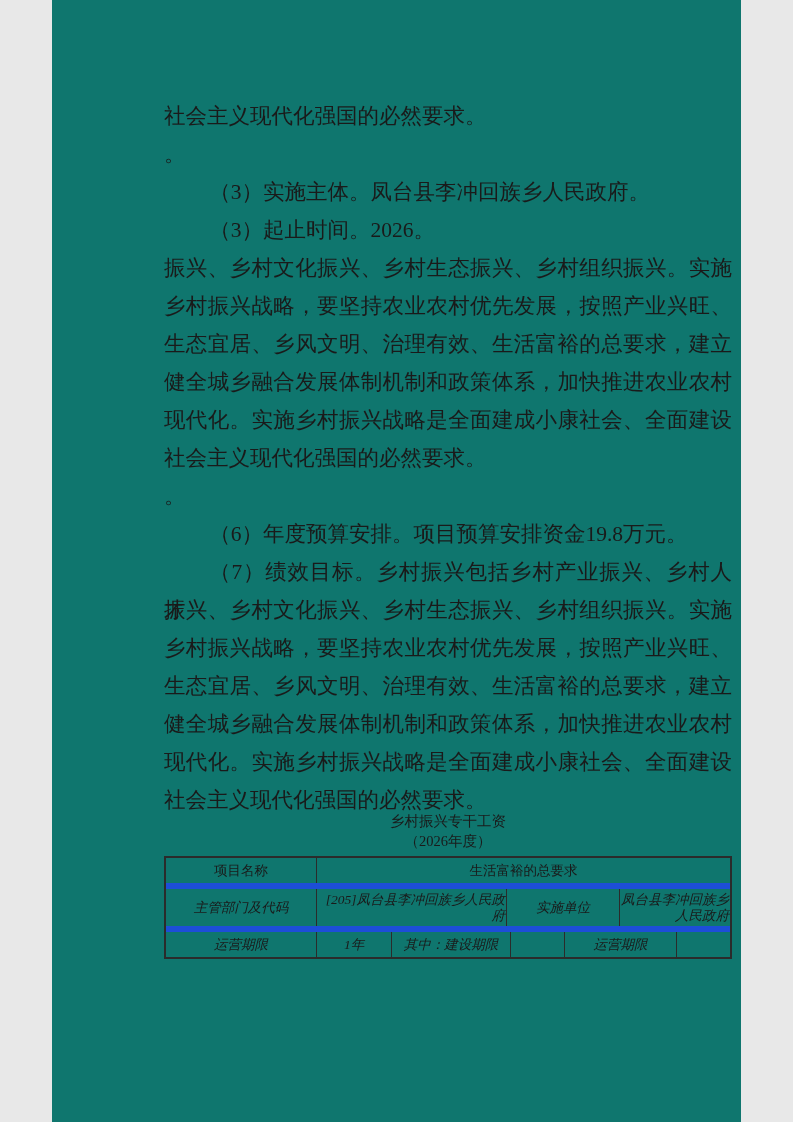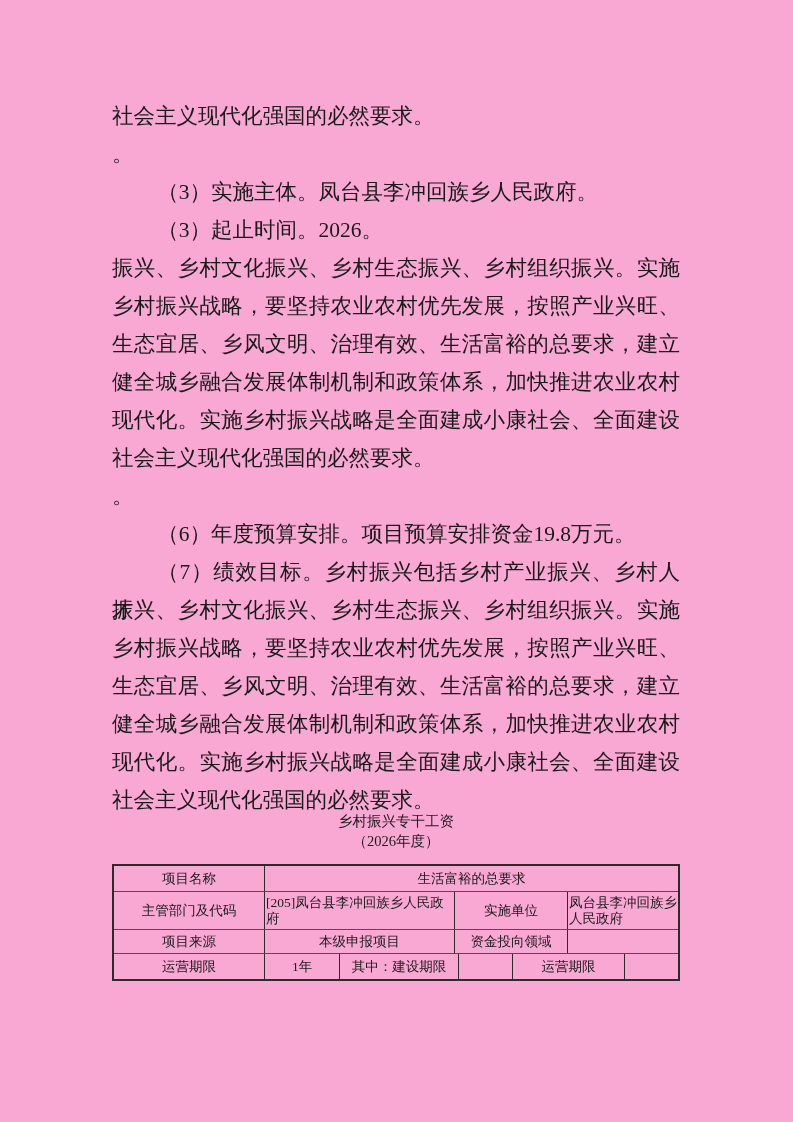--- a/index.html
+++ b/index.html
@@ -1,20 +1,20 @@
 <!DOCTYPE html>
 <html><head>
 <meta charset="utf-8">
 <style>
   html,body{margin:0;padding:0;background:#e8e8e8;}
   .page{
     position:relative;
-    width:793px;height:1122px;
+    width:689px;height:1122px;
     margin:0 auto;
-    background:#f9a8d4;
+    background:#0f766e;
     color:#1a1a1a;
     font-family:"Liberation Serif","DejaVu Serif",serif;
     overflow:hidden;
   }
   .content{
     position:absolute;
     left:112px;top:97px;
     width:568px;
   }
   .bline{
@@ -33,38 +33,38 @@
   .doc-title{
     margin-top:-10px;
     text-align:center;
     font-size:14.5px;
     line-height:24px;
   }
   .doc-subtitle{
     text-align:center;
     font-size:14.5px;
     line-height:17px;
-    padding-bottom:14px;
+    padding-bottom:6px;
   }
   .ptable{
     border:2px solid #2b2b2b;
     font-size:13.5px;
     line-height:16px;
   }
   .trow{ display:grid; }
-  .trow + .trow{ border-top:1px solid #1d4ed8; }
+  .trow + .trow{ border-top:6px solid #1d4ed8;font-style:italic; }
   .r1{ grid-template-columns:150px 1fr;                         height:25px; }
   .r2{ grid-template-columns:150px 190px 113px 1fr;             height:37px; }
   .r3{ grid-template-columns:150px 190px 113px 1fr;             height:23px; }
   .r4{ grid-template-columns:150px 75px 119px 54px 112px 1fr;   height:25px; }
   .tcell{
     display:flex;
     align-items:center;
     justify-content:center;
-    text-align:left;
+    text-align:right;
     padding:8px 1px;
     overflow:hidden;
   }
   .tcell + .tcell{ border-left:1px solid #2b2b2b; }
 </style>
 </head>
 <body>
 
 <div class="page">
   <div class="content">
@@ -98,26 +98,20 @@
       <div class="trow r1">
         <div class="tcell">项目名称</div>
         <div class="tcell">生活富裕的总要求</div>
       </div>
       <div class="trow r2">
         <div class="tcell">主管部门及代码</div>
         <div class="tcell">[205]凤台县李冲回族乡人民政府</div>
         <div class="tcell">实施单位</div>
         <div class="tcell">凤台县李冲回族乡人民政府</div>
       </div>
-      <div class="trow r3">
-        <div class="tcell">项目来源</div>
-        <div class="tcell">本级申报项目</div>
-        <div class="tcell">资金投向领域</div>
-        <div class="tcell"></div>
-      </div>
       <div class="trow r4">
         <div class="tcell">运营期限</div>
         <div class="tcell">1年</div>
         <div class="tcell">其中：建设期限</div>
         <div class="tcell"></div>
         <div class="tcell">运营期限</div>
         <div class="tcell"></div>
       </div>
     </div>
 

